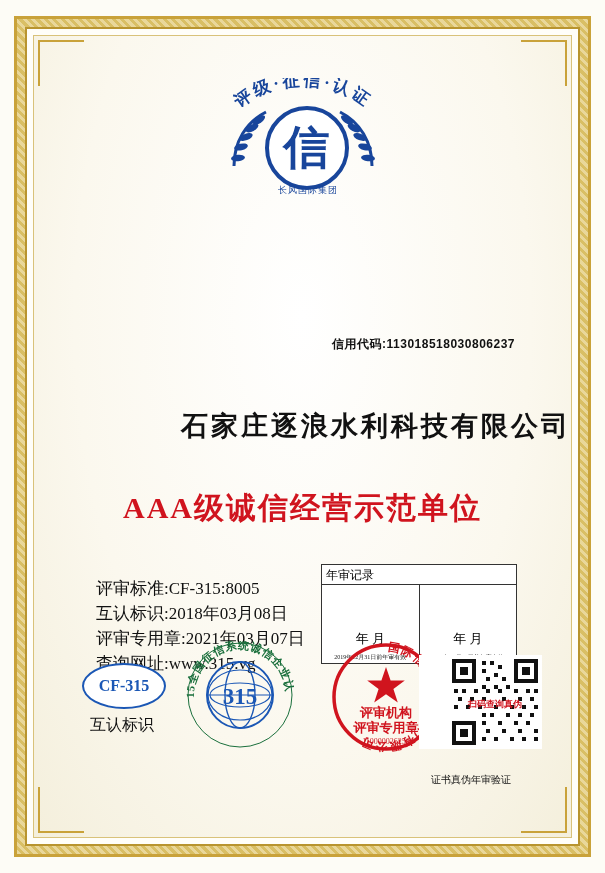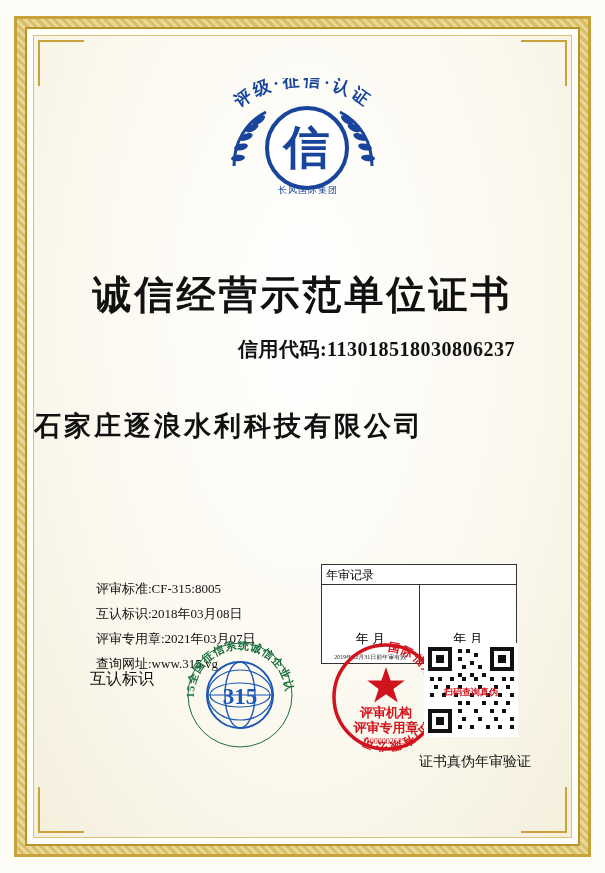--- a/index.html
+++ b/index.html
@@ -149,32 +149,32 @@
     font-family: "Liberation Serif", serif;
     font-weight: bold;
     font-size: 39px;
     letter-spacing: 3px;
     color: #111111;
   }
   .credit-code {
     position: absolute;
     right: 56px;
     top: 300px;
-    font-family: Liberation Serif, serif;
-    font-size: 20px;
+    font-family: Liberation Sans, sans-serif;
+    font-size: 12px;
     font-weight: bold;
     color: #111111;
     letter-spacing: 0.5px;
   }
   .company {
     position: absolute;
     left: 0;
     right: 0;
     top: 372px;
-    text-align: left;
+    text-align: right;
     font-family: Liberation Sans, sans-serif;
     font-weight: bold;
     font-size: 27px;
     letter-spacing: 3px;
     color: #111111;
   }
   .award {
     position: absolute;
     left: 0;
     right: 0;
@@ -186,21 +186,21 @@
     letter-spacing: 2px;
     color: #d0141e;
   }
 
   
   .details {
     position: absolute;
     left: 62px;
     top: 540px;
     font-family: "Liberation Serif", serif;
-    font-size: 13px;
+    font-size: 17px;
     color: #111111;
     line-height: 25px;
   }
   .details div { white-space: nowrap; }
 
   
   .review-table {
     position: absolute;
     right: 54px;
     top: 528px;
@@ -308,27 +308,28 @@
   .qr-wrap {
     position: absolute;
     right: 48px;
     top: 10px;
     width: 104px;
     text-align: center;
   }
   .qr-box {
     width: 94px;
     height: 94px;
-    margin: 0 auto;
+    margin: 12px auto;
     background: #fff;
     position: relative;
+    padding-left: 29px;
   }
   .qr-caption {
-    margin-top: 16px;
-    font-size: 14px;
+    margin-top: 24px;
+    font-size: 10px;
     font-family: "Liberation Serif", serif;
     color: #111;
     white-space: nowrap;
   }
 </style>
 </head>
 <body>
 
 <div class="certificate">
   <div class="border-outer">
@@ -373,27 +374,27 @@
             </div>
 
             <div class="emblem-circle">
               <span class="emblem-char">信</span>
             </div>
 
             <div class="emblem-footer">长风国际集团</div>
           </div>
         </div>
 
-        <div class="main-title">诚信经营示范单位证书</div>
 
         <div class="credit-code">
           <span>信用代码:</span><span>113018518030806237</span>
         </div>
 
         <div class="company">石家庄逐浪水利科技有限公司</div>
+        <div class="award">AAA级诚信经营示范单位</div>
 
         <div class="details">
           <div>评审标准:CF-315:8005</div>
           <div>互认标识:2018年03月08日</div>
           <div>评审专用章:2021年03月07日</div>
           <div>查询网址:www.315.vg</div>
         </div>
 
         <div class="review-table">
           <div class="review-title">年审记录</div>
@@ -405,20 +406,21 @@
             <div class="review-cell">
               <div class="ym">年 月</div>
               <div class="note">2020年12月31日前年审有效</div>
             </div>
           </div>
         </div>
 
         <div class="bottom-row">
 
           <div class="cf-badge">
+            <div class="cf-oval">CF-315</div>
             <div class="cf-caption">互认标识</div>
           </div>
 
           <div class="globe-seal">
             <svg viewBox="0 0 108 108" width="108" height="108">
               <defs>
                 <path id="globering" d="M54,102 A48,48 0 1,1 54.1,102" fill="none"></path>
                 <path id="globering2" d="M8,54 A46,46 0 0,1 100,54" fill="none"></path>
               </defs>
               <circle cx="54" cy="54" r="52" fill="none" stroke="#1a6f3c" stroke-width="1"></circle>

